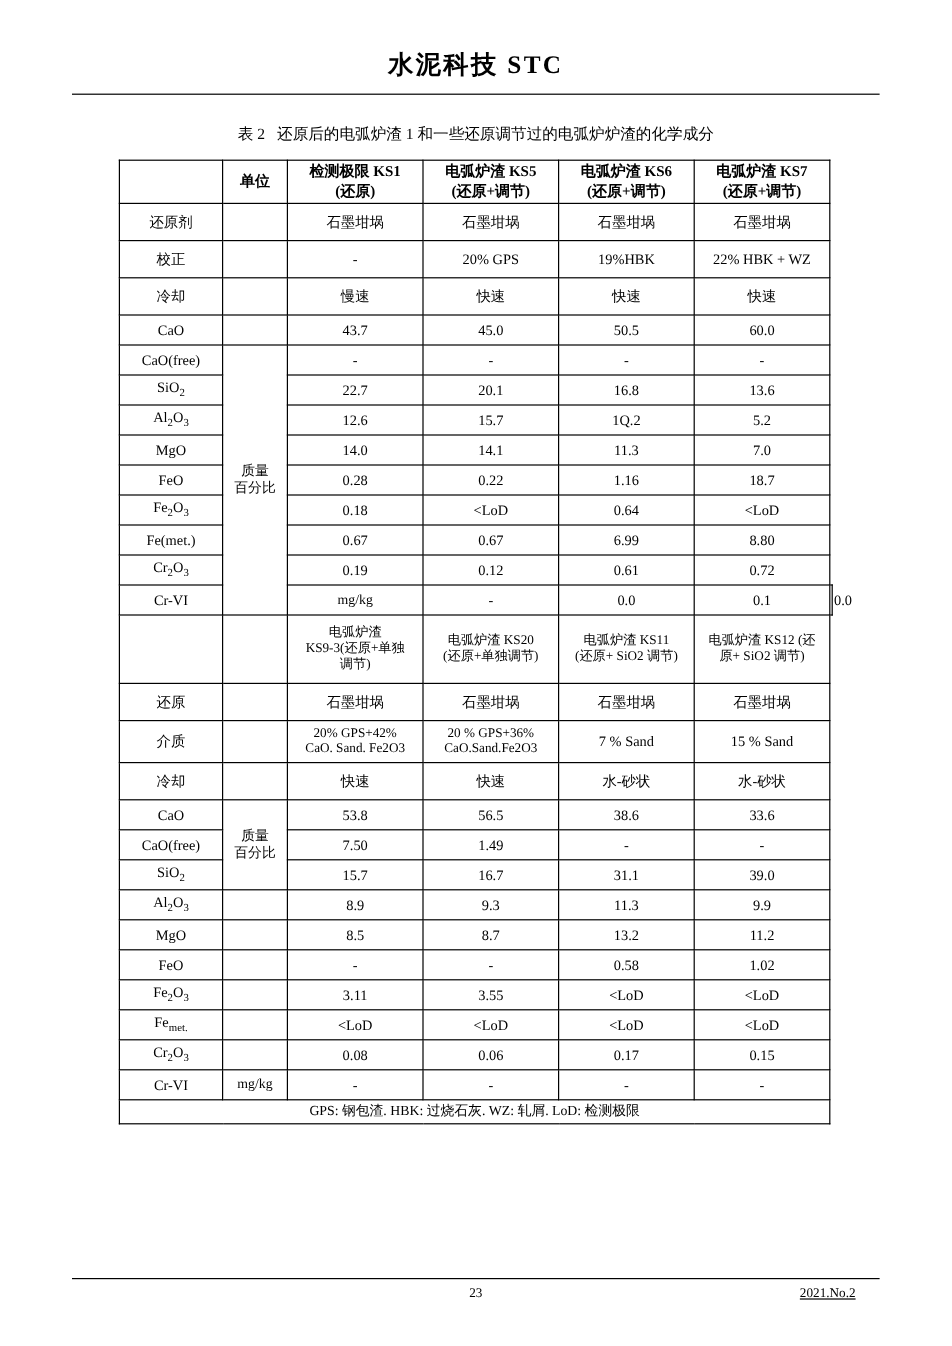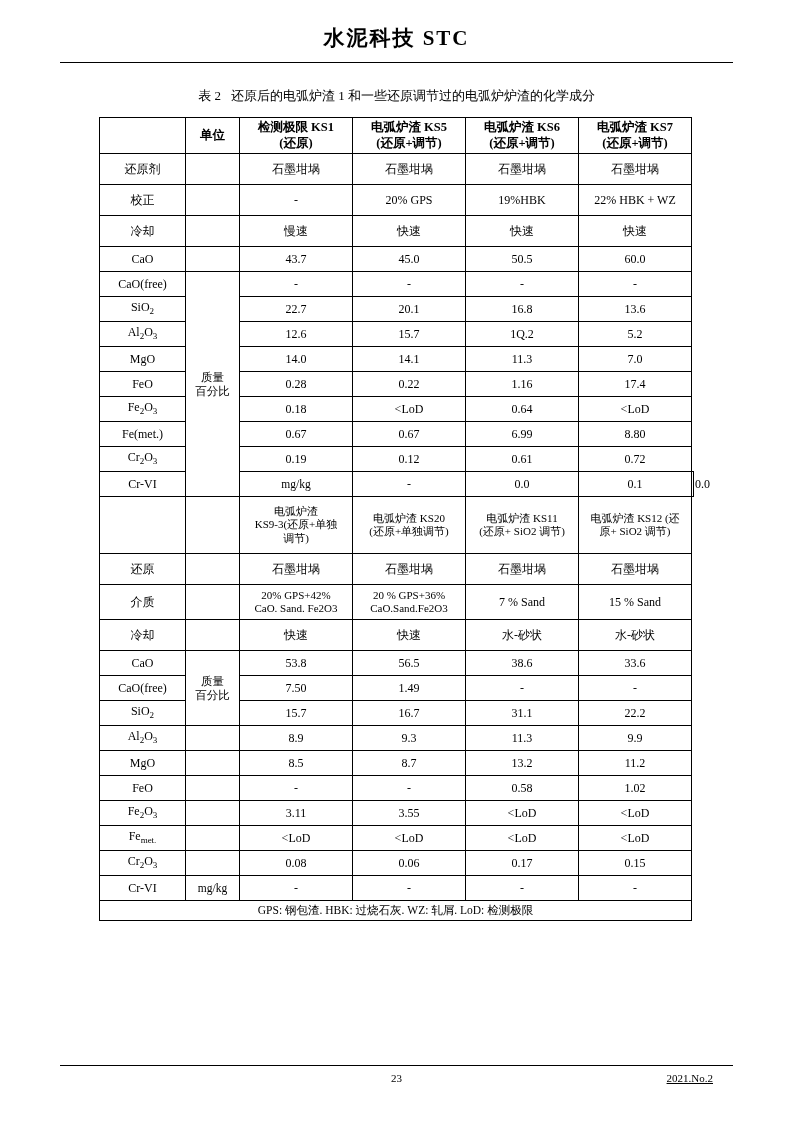--- a/index.html
+++ b/index.html
@@ -18,21 +18,21 @@
   .page {
     position: relative;
     width: 793px;
     height: 1122px;
     box-sizing: border-box;
     padding: 0 60px;
   }
   
   .header {
     text-align: center;
-    padding-top: 24px;
+    padding-top: 40px;
   }
   .header-title {
     font-size: 21px;
     font-weight: bold;
     letter-spacing: 2px;
     font-family: "Liberation Serif", "DejaVu Serif", serif;
   }
   .header-rule {
     border: none;
     border-top: 1.5px solid #000;
@@ -225,21 +225,21 @@
         <td>14.0</td>
         <td>14.1</td>
         <td>11.3</td>
         <td>7.0</td>
       </tr>
       <tr>
         <td class="lbl rowtall">FeO</td>
         <td>0.28</td>
         <td>0.22</td>
         <td>1.16</td>
-        <td>17.4</td>
+        <td>18.7</td>
       </tr>
       <tr>
         <td class="lbl rowtall">Fe<span class="sub">2</span>O<span class="sub">3</span></td>
         <td>0.18</td>
         <td>&lt;LoD</td>
         <td>0.64</td>
         <td>&lt;LoD</td>
       </tr>
       <tr>
         <td class="lbl rowtall">Fe(met.)</td>
@@ -318,21 +318,21 @@
         <td>7.50</td>
         <td>1.49</td>
         <td>-</td>
         <td>-</td>
       </tr>
       <tr>
         <td class="lbl rowtall">SiO<span class="sub">2</span></td>
         <td>15.7</td>
         <td>16.7</td>
         <td>31.1</td>
-        <td>22.2</td>
+        <td>39.0</td>
       </tr>
       <tr>
         <td class="lbl rowtall">Al<span class="sub">2</span>O<span class="sub">3</span></td>
         <td class="unit-c"></td>
         <td>8.9</td>
         <td>9.3</td>
         <td>11.3</td>
         <td>9.9</td>
       </tr>
       <tr>

